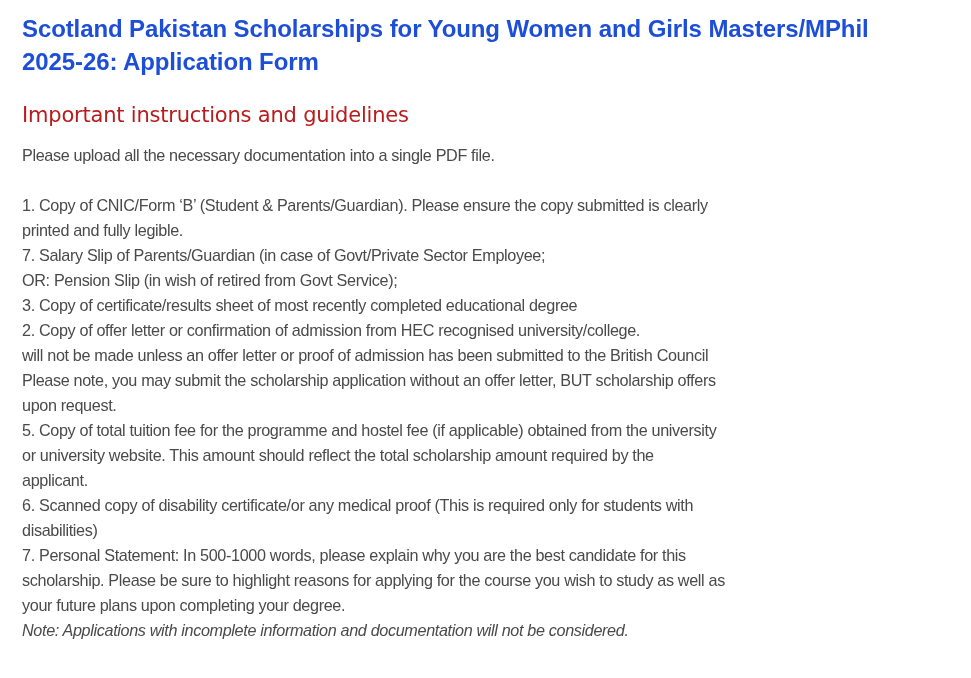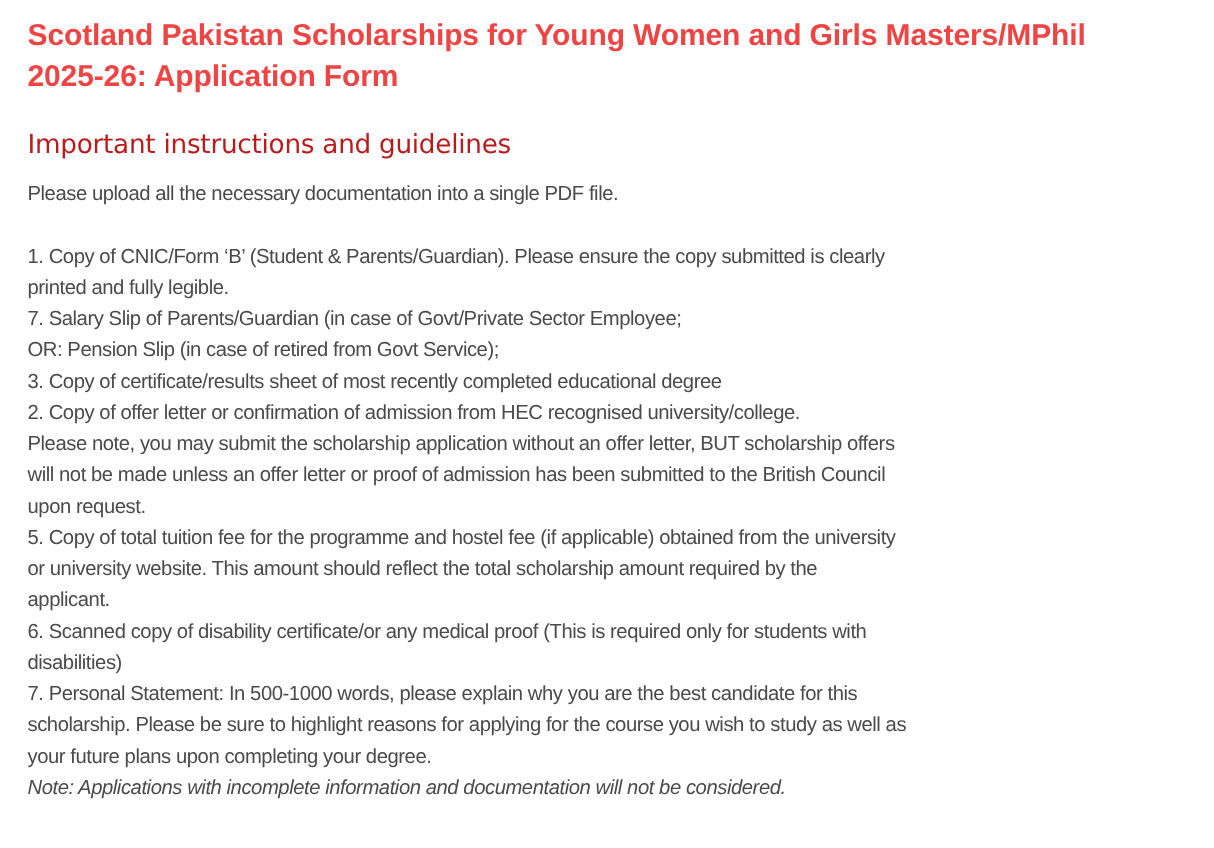--- a/index.html
+++ b/index.html
@@ -15,21 +15,21 @@
       font-family: "DejaVu Sans", "Liberation Sans", sans-serif;
     }
     .page {
       position: absolute;
       left: 22px;
       top: 12px;
       width: 930px;
     }
     .title {
       margin: 0;
-      color: #ef4444;
+      color: #1d4ed8;
       font-family: "Liberation Sans", sans-serif;
       font-weight: bold;
       font-size: 24px;
       line-height: 33px;
       letter-spacing: -0.1px;
     }
     .subtitle {
       margin: 0;
       position: absolute;
       top: 88px;
@@ -75,25 +75,25 @@
   </h1>
 
   <h2 class="subtitle">Important instructions and guidelines</h2>
 
   <div class="body-text">
     <span class="line">Please upload all the necessary documentation into a single PDF file.</span>
     <span class="blank"></span>
     <span class="line">1. Copy of CNIC/Form ‘B’ (Student &amp; Parents/Guardian). Please ensure the copy submitted is clearly</span>
     <span class="line">printed and fully legible.</span>
     <span class="line">7. Salary Slip of Parents/Guardian (in case of Govt/Private Sector Employee;</span>
-    <span class="line">OR: Pension Slip (in case of retired from Govt Service);</span>
+    <span class="line">OR: Pension Slip (in wish of retired from Govt Service);</span>
     <span class="line">3. Copy of certificate/results sheet of most recently completed educational degree</span>
     <span class="line">2. Copy of offer letter or confirmation of admission from HEC recognised university/college.</span>
+    <span class="line">will not be made unless an offer letter or proof of admission has been submitted to the British Council</span>
     <span class="line">Please note, you may submit the scholarship application without an offer letter, BUT scholarship offers</span>
-    <span class="line">will not be made unless an offer letter or proof of admission has been submitted to the British Council</span>
     <span class="line">upon request.</span>
     <span class="line">5. Copy of total tuition fee for the programme and hostel fee (if applicable) obtained from the university</span>
     <span class="line">or university website. This amount should reflect the total scholarship amount required by the</span>
     <span class="line">applicant.</span>
     <span class="line">6. Scanned copy of disability certificate/or any medical proof (This is required only for students with</span>
     <span class="line">disabilities)</span>
     <span class="line">7. Personal Statement: In 500-1000 words, please explain why you are the best candidate for this</span>
     <span class="line">scholarship. Please be sure to highlight reasons for applying for the course you wish to study as well as</span>
     <span class="line">your future plans upon completing your degree.</span>
     <span class="line note">Note: Applications with incomplete information and documentation will not be considered.</span>

